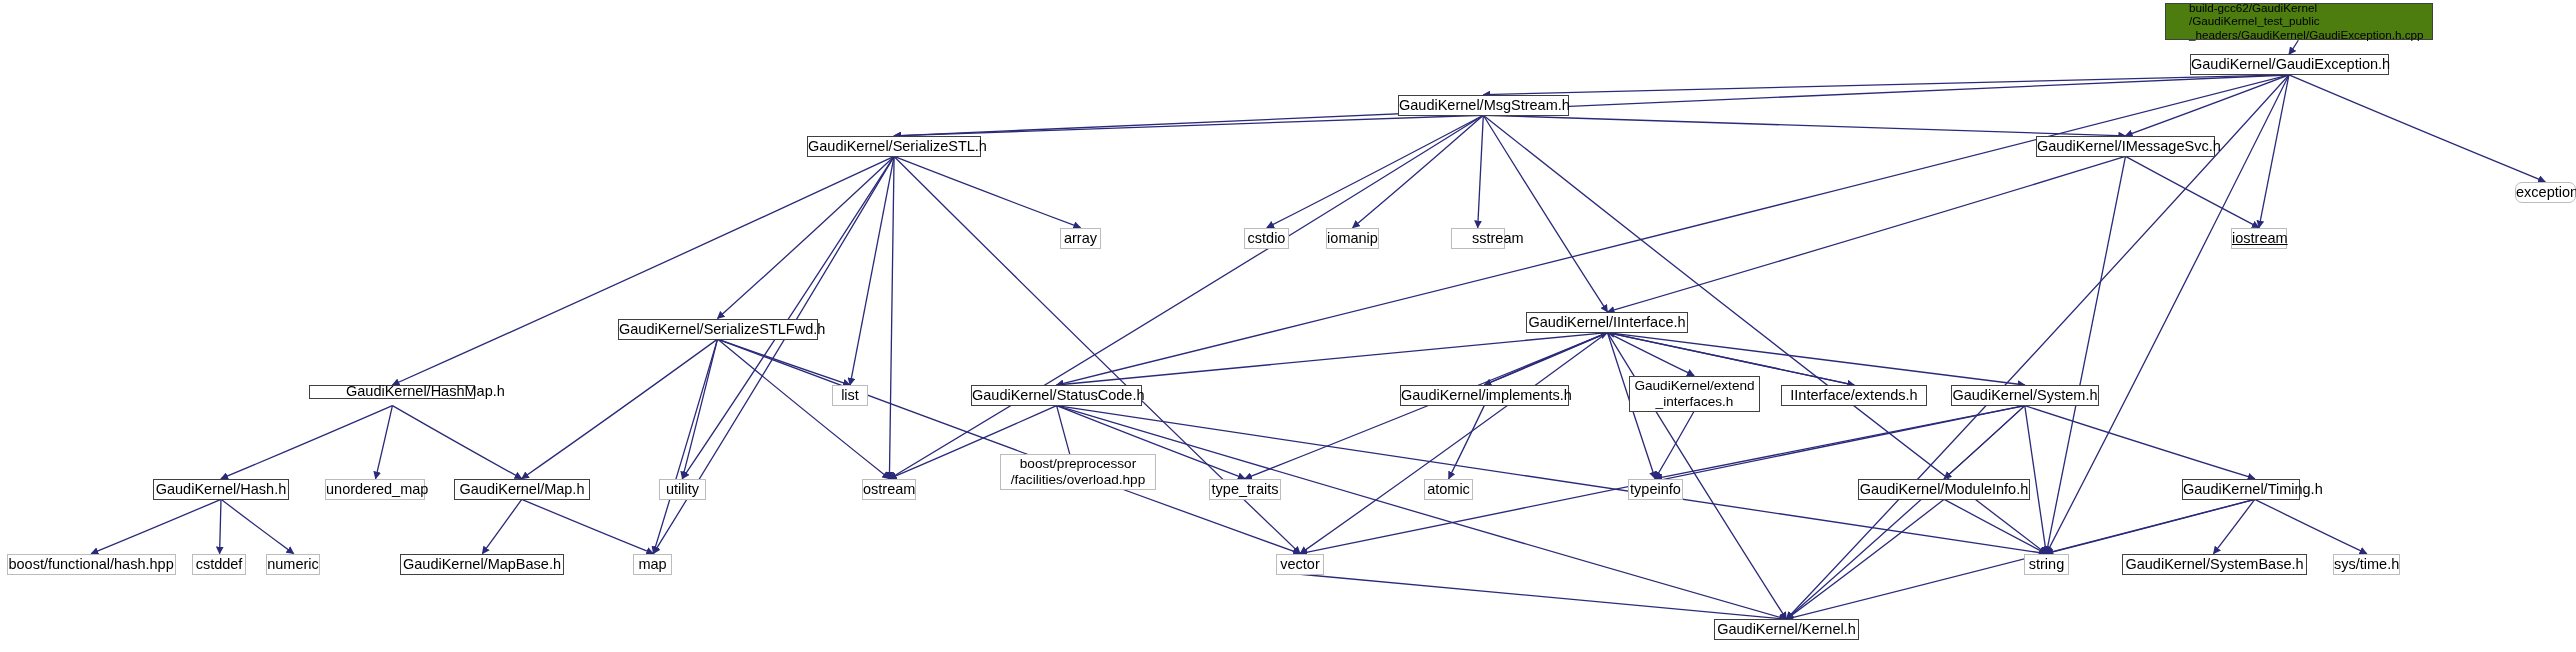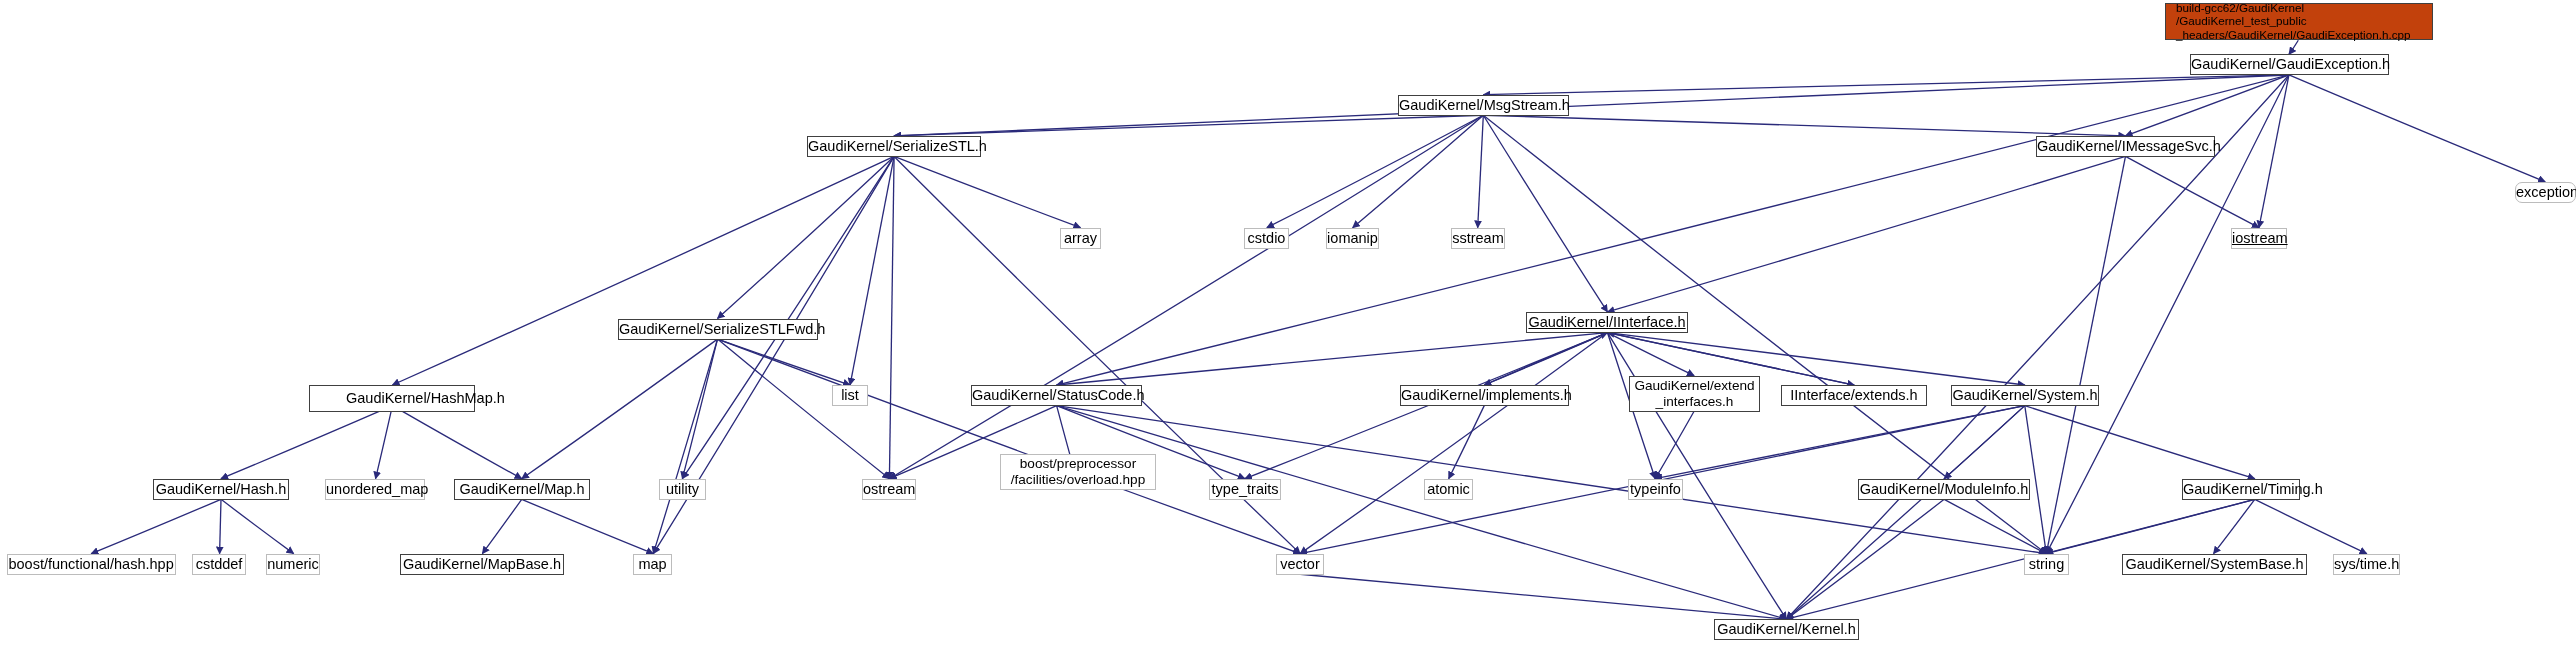--- a/index.html
+++ b/index.html
@@ -36,25 +36,25 @@
     font-size: 14.5px;
     color: #000000;
     background: #ffffff;
     border: 0.9px solid #bcbcbc;
     z-index: 5;
   }
   .node.strong {
     border: 1.5px solid #404040;
   }
   .node.root {
-    background: #c2410c;
+    background: #4d7c0f;
     border: 1.5px solid #404040;
     text-align: left;
     justify-content: flex-start;
-    padding-left: 10px;
+    padding-left: 23px;
   }
   .node span {
     display: block;
     width: 100%;
   }
 </style>
 </head>
 <body>
 
 <div id="graph">
@@ -145,26 +145,26 @@
       <div class="node root" style="left: 2165px; top: 2.8px; width: 268px; height: 37px; font-size: 11.7px;"><span>build-gcc62/GaudiKernel
 /GaudiKernel_test_public
 _headers/GaudiKernel/GaudiException.h.cpp</span></div>
       <div class="node strong" style="left: 2190px; top: 54px; width: 199px; height: 20.6px;"><span>GaudiKernel/GaudiException.h</span></div>
       <div class="node " style="left: 2515px; top: 182px; width: 61px; height: 20.6px; border-radius: 7px;"><span>exception</span></div>
       <div class="node strong" style="left: 1398px; top: 95px; width: 171px; height: 20.6px;"><span>GaudiKernel/MsgStream.h</span></div>
       <div class="node strong" style="left: 2036px; top: 136px; width: 179px; height: 20.6px;"><span>GaudiKernel/IMessageSvc.h</span></div>
       <div class="node strong" style="left: 807px; top: 136px; width: 174px; height: 20.6px;"><span>GaudiKernel/SerializeSTL.h</span></div>
       <div class="node " style="left: 1244px; top: 228px; width: 45px; height: 20.6px;"><span>cstdio</span></div>
       <div class="node " style="left: 1326px; top: 228px; width: 53px; height: 20.6px;"><span>iomanip</span></div>
-      <div class="node " style="left: 1451px; top: 228px; width: 54px; height: 20.6px;"><span>sstream</span></div>
+      <div class="node " style="left: 1451px; top: 228px; width: 54px; height: 20.6px; padding-left: 20px;"><span>sstream</span></div>
       <div class="node " style="left: 2231px; top: 228px; width: 56px; height: 20.6px; text-decoration: underline;"><span>iostream</span></div>
       <div class="node strong" style="left: 618px; top: 319px; width: 200px; height: 20.6px;"><span>GaudiKernel/SerializeSTLFwd.h</span></div>
       <div class="node " style="left: 1060px; top: 228px; width: 41px; height: 20.6px;"><span>array</span></div>
-      <div class="node strong" style="left: 1526px; top: 312px; width: 162px; height: 20.6px; text-decoration: underline;"><span>GaudiKernel/IInterface.h</span></div>
-      <div class="node strong" style="left: 309px; top: 385px; width: 166px; height: 27px; padding-left: 36px;"><span>GaudiKernel/HashMap.h</span></div>
+      <div class="node strong" style="left: 1526px; top: 312px; width: 162px; height: 20.6px;"><span>GaudiKernel/IInterface.h</span></div>
+      <div class="node strong" style="left: 309px; top: 385px; width: 166px; height: 14px; padding-left: 36px;"><span>GaudiKernel/HashMap.h</span></div>
       <div class="node " style="left: 832px; top: 385px; width: 36px; height: 20.6px;"><span>list</span></div>
       <div class="node strong" style="left: 971px; top: 385px; width: 171px; height: 20.6px;"><span>GaudiKernel/StatusCode.h</span></div>
       <div class="node strong" style="left: 1400px; top: 385px; width: 169px; height: 20.6px;"><span>GaudiKernel/implements.h</span></div>
       <div class="node strong" style="left: 1629px; top: 376px; width: 131px; height: 36px; font-size: 13.6px;"><span>GaudiKernel/extend
 _interfaces.h</span></div>
       <div class="node strong" style="left: 1781px; top: 385px; width: 146px; height: 20.6px;"><span>IInterface/extends.h</span></div>
       <div class="node strong" style="left: 1951px; top: 385px; width: 148px; height: 20.6px;"><span>GaudiKernel/System.h</span></div>
       <div class="node strong" style="left: 153px; top: 479px; width: 136px; height: 20.6px;"><span>GaudiKernel/Hash.h</span></div>
       <div class="node " style="left: 325px; top: 479px; width: 100px; height: 20.6px; align-items: center;"><span>unordered_map</span></div>
       <div class="node strong" style="left: 454px; top: 479px; width: 136px; height: 20.6px;"><span>GaudiKernel/Map.h</span></div>

